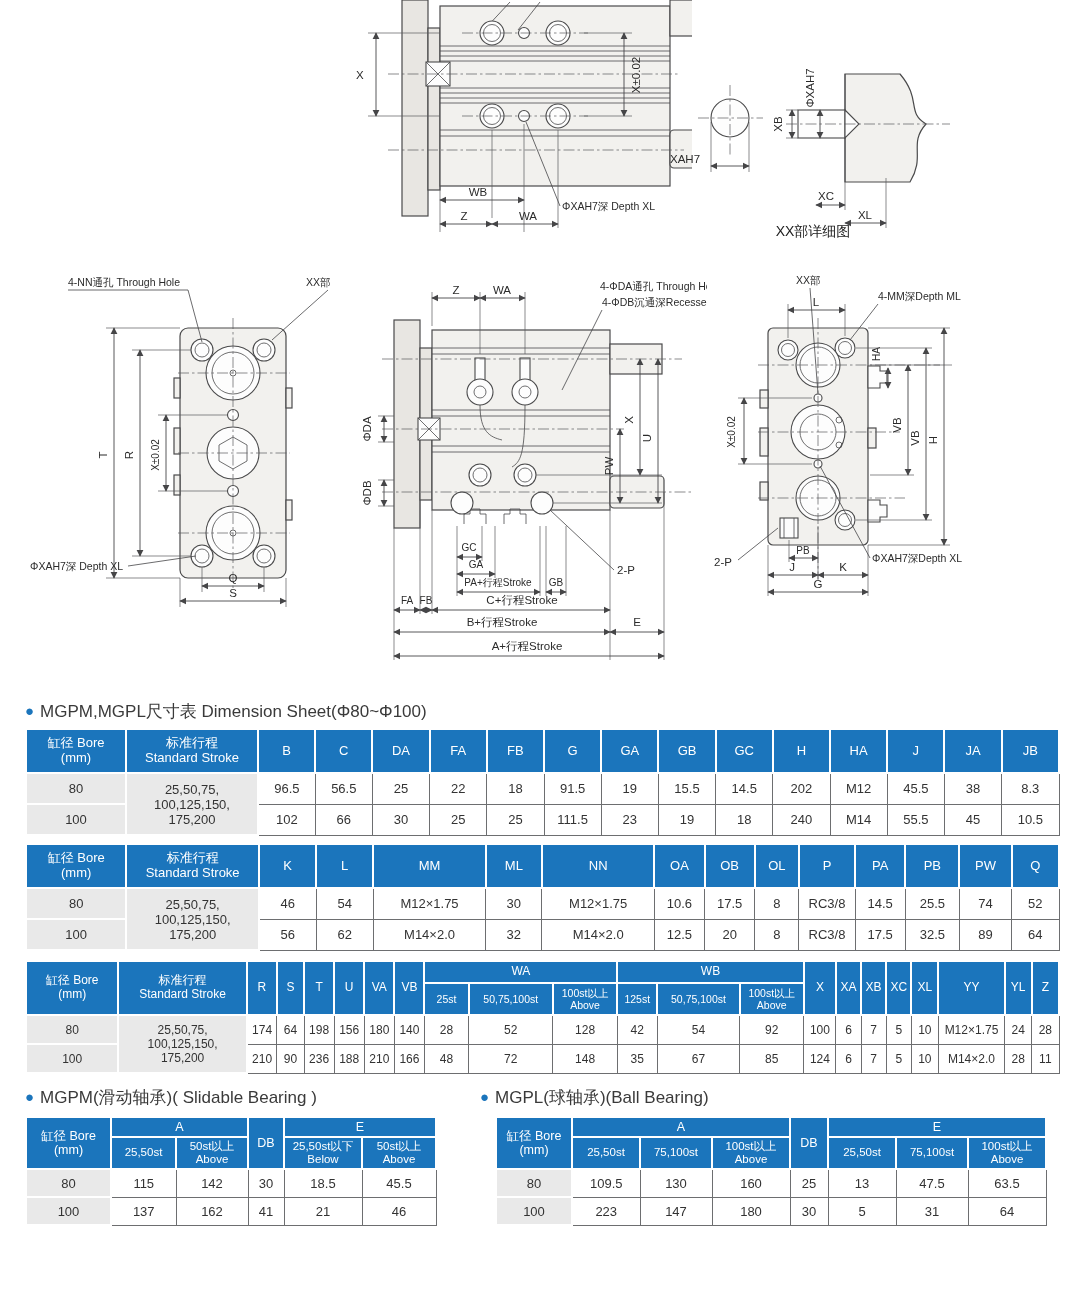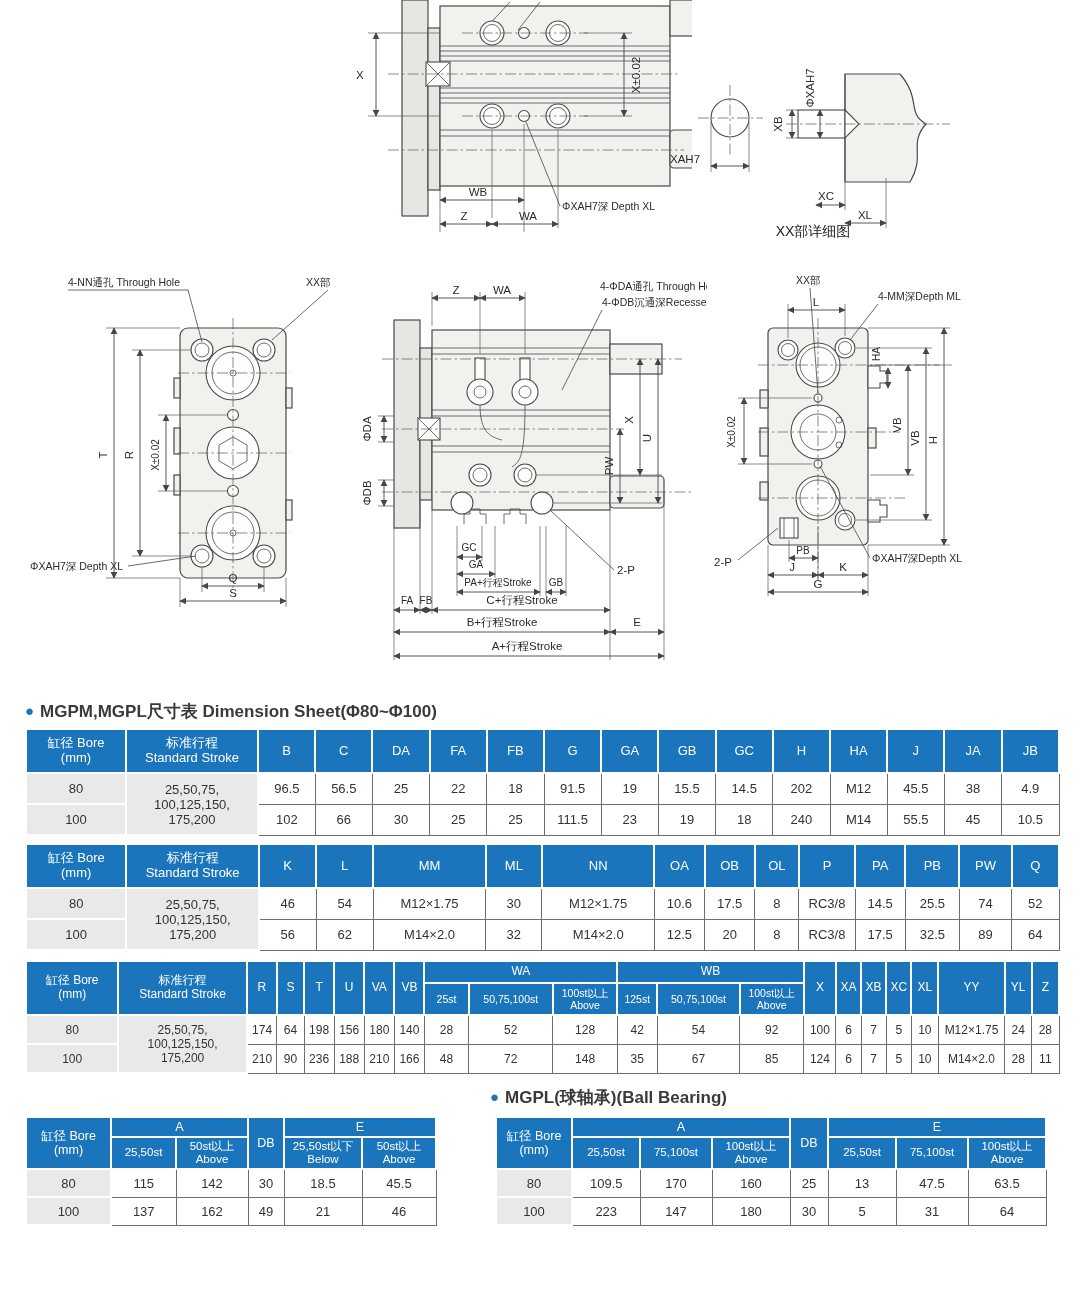--- a/index.html
+++ b/index.html
@@ -13,21 +13,21 @@
   svg .thin{fill:none;stroke:#4a4a4b;stroke-width:0.8;}
   svg .cl{fill:none;stroke:#5a5a5c;stroke-width:0.7;stroke-dasharray:11 3 2.5 3;}
   svg .ext{stroke:#5a5a5c;stroke-width:0.7;}
   svg .dl{stroke:#454547;stroke-width:0.9;fill:none;marker-start:url(#ah);marker-end:url(#ah);}
   svg .ldr{stroke:#454547;stroke-width:0.8;fill:none;}
   svg text{font-family:"Liberation Sans",sans-serif;font-size:11px;fill:#2b2b2b;}
   svg .dt{font-size:11.5px;}
   svg .nt{font-size:10.5px;}
   svg .cap{font-size:14px;fill:#222;}
   
-  .sec-title{position:absolute;font-size:17px;color:#3a3a3a;white-space:nowrap;font-weight:bold;}
+  .sec-title{position:absolute;font-size:17px;color:#3a3a3a;white-space:nowrap;}
   .sec-title .bullet{color:#1b75bc;font-size:15px;margin-right:6px;vertical-align:1px;}
   
   table.dim{position:absolute;border-collapse:collapse;table-layout:fixed;background:#fff;}
   table.dim th{background:#1b75bc;color:#fff;font-weight:normal;border:2px solid #fff;
                padding:1px 1px;font-size:13px;line-height:1.15;text-align:center;white-space:pre-line;}
   table.dim td{background:#fff;border:1px solid #6d6e70;text-align:center;padding:2px 1px;
                font-size:13px;white-space:pre-line;}
   table.dim td.shade{background:#e9e9e9;border:2px solid #fff;}
   table.t3 th{font-size:12px;}
   table.t3 th.sub{font-size:10.5px;}
@@ -434,21 +434,21 @@
           <td>22</td>
           <td>18</td>
           <td>91.5</td>
           <td>19</td>
           <td>15.5</td>
           <td>14.5</td>
           <td>202</td>
           <td>M12</td>
           <td>45.5</td>
           <td>38</td>
-          <td>4.9</td>
+          <td>8.3</td>
         </tr>
       <tr style="height:31px">
         <td class="shade">100</td>
       <td>102</td>
           <td>66</td>
           <td>30</td>
           <td>25</td>
           <td>25</td>
           <td>111.5</td>
           <td>23</td>
@@ -646,21 +646,24 @@
           <td>7</td>
           <td>5</td>
           <td>10</td>
           <td>M14×2.0</td>
           <td>28</td>
           <td>11</td>
         </tr>
     </tbody>
   </table>
 
-  <div class="sec-title" style="left:490px;top:1086px">
+  <div class="sec-title" style="left:25px;top:1086px">
+    <span class="bullet">●</span><span>MGPM(滑动轴承)( Slidable Bearing )</span>
+  </div>
+  <div class="sec-title" style="left:480px;top:1086px">
     <span class="bullet">●</span><span>MGPL(球轴承)(Ball Bearing)</span>
   </div>
 
   <table class="dim small" style="left:25px;top:1116px;width:410px">
     <colgroup>
       <col style="width:85px">
         <col style="width:65px">
         <col style="width:72px">
       <col style="width:36px">
         <col style="width:78px">
@@ -690,21 +693,21 @@
       <td>115</td>
           <td>142</td>
           <td>30</td>
           <td>18.5</td>
           <td>45.5</td>
         </tr>
       <tr style="height:28px">
         <td class="shade">100</td>
       <td>137</td>
           <td>162</td>
-          <td>49</td>
+          <td>41</td>
           <td>21</td>
           <td>46</td>
         </tr>
     </tbody>
   </table>
 
   <table class="dim small" style="left:495px;top:1116px;width:548px">
     <colgroup>
       <col style="width:76px">
         <col style="width:68px">
@@ -731,21 +734,21 @@
           <th class="sub">25,50st</th>
           <th class="sub">75,100st</th>
           <th class="sub">100st以上
 Above</th>
         </tr>
     </thead>
     <tbody>
       <tr style="height:28px">
         <td class="shade">80</td>
       <td>109.5</td>
-          <td>170</td>
+          <td>130</td>
           <td>160</td>
           <td>25</td>
           <td>13</td>
           <td>47.5</td>
           <td>63.5</td>
         </tr>
       <tr style="height:28px">
         <td class="shade">100</td>
       <td>223</td>
           <td>147</td>

